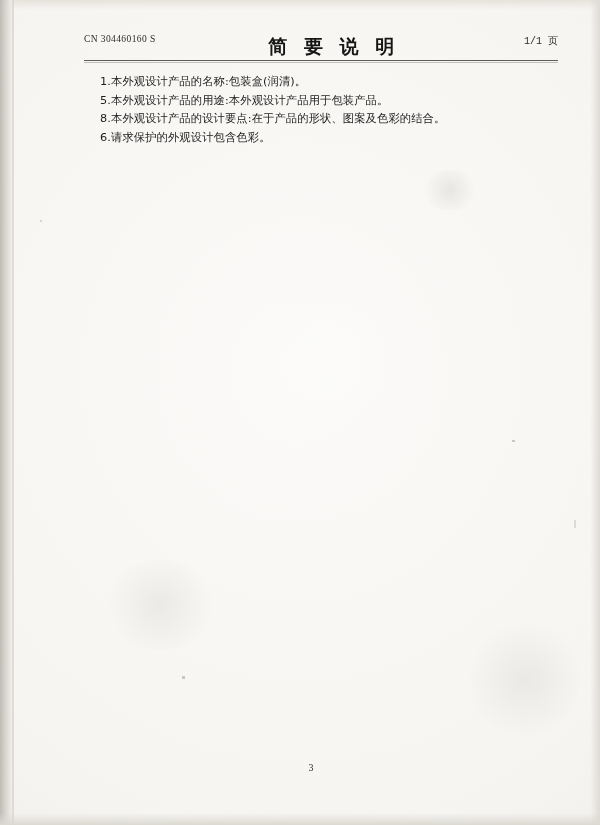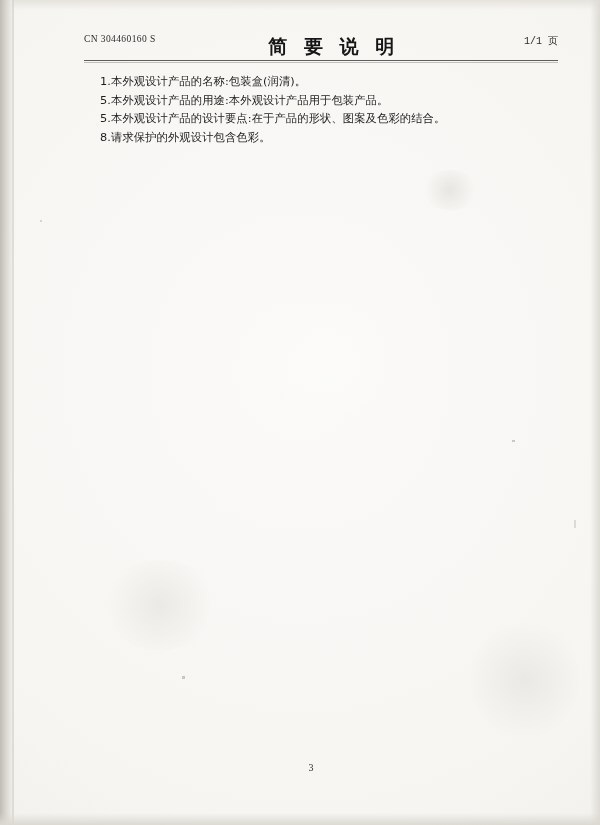--- a/index.html
+++ b/index.html
@@ -184,21 +184,21 @@
     <div id="pub-number">CN 304460160 S</div>
     <div id="doc-title">简 要 说 明</div>
     <div id="page-indicator">1/1 页</div>
   </div>
   <div id="header-rule"></div>
   <div id="header-rule2"></div>
 
   <div id="body-text">
     <div class="para">1.本外观设计产品的名称:包装盒(润清)。</div>
     <div class="para">5.本外观设计产品的用途:本外观设计产品用于包装产品。</div>
-    <div class="para">5.本外观设计产品的设计要点:在于产品的形状、图案及色彩的结合。</div>
-    <div class="para">8.请求保护的外观设计包含色彩。</div>
+    <div class="para">8.本外观设计产品的设计要点:在于产品的形状、图案及色彩的结合。</div>
+    <div class="para">6.请求保护的外观设计包含色彩。</div>
   </div>
 
   <div id="footer">
     <span id="footer-number">3</span>
   </div>
 
 </div>
 
 </body></html>

